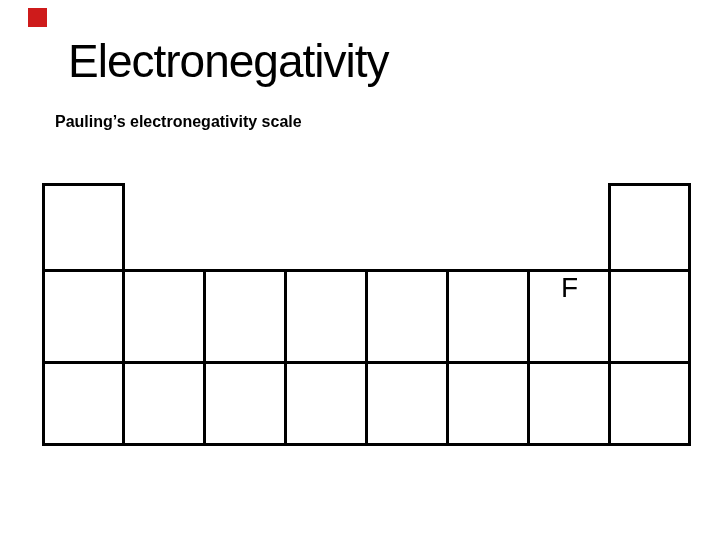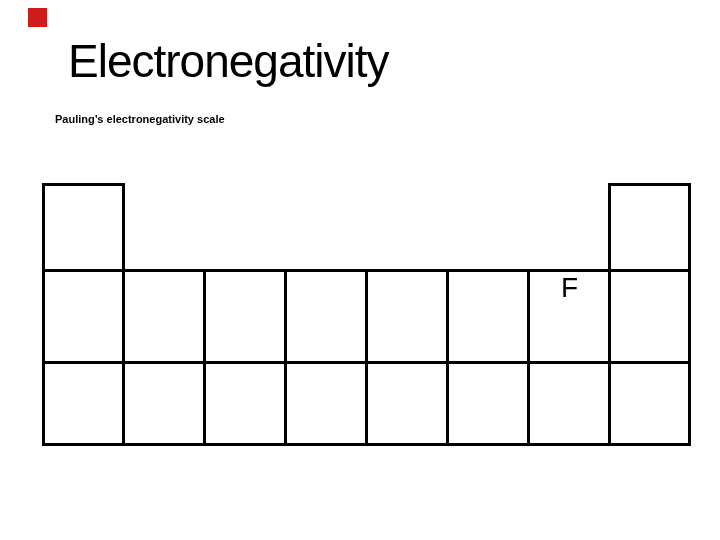--- a/index.html
+++ b/index.html
@@ -33,21 +33,21 @@
     letter-spacing: -1px;
     font-weight: 400;
     white-space: nowrap;
     color: #000000;
     margin-left: 27px;
   }
   .slide-subtitle {
     position: absolute;
     left: 55px;
     top: 114px;
-    font-size: 11px;
+    font-size: 16px;
     line-height: 1;
     font-weight: 700;
     white-space: nowrap;
     color: #000000;
   }
   .grid-svg {
     position: absolute;
     left: 0;
     top: 0;
     width: 720px;

